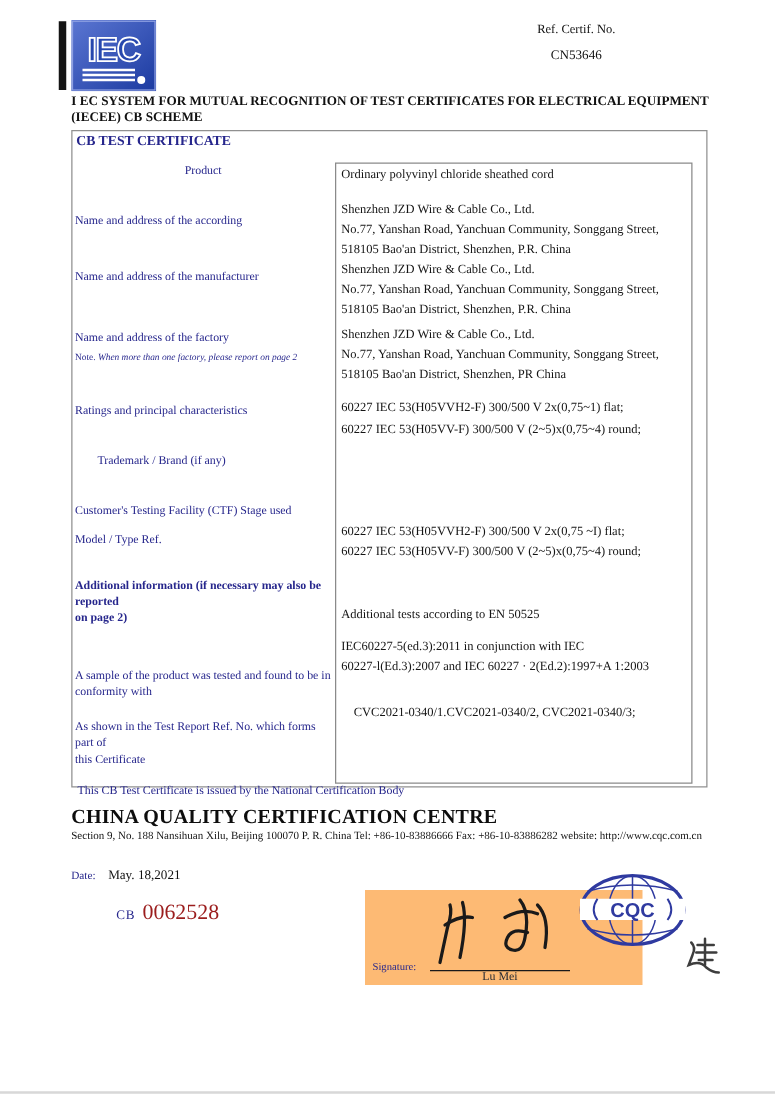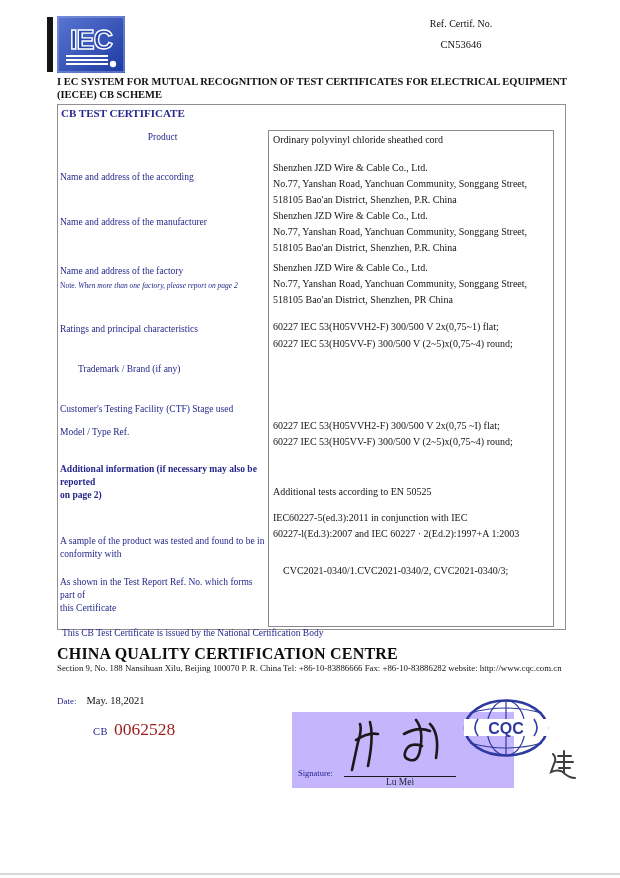--- a/index.html
+++ b/index.html
@@ -21,21 +21,21 @@
   .note { color:#26268c; font-size:7.5px; }
   .note .it { font-style:italic; }
   .value { color:#141414; font-size:10px; line-height:16px; white-space:pre-line; }
   .issued { color:#26268c; font-size:9.5px; }
   .ncb-name { font-weight:bold; font-size:16px; letter-spacing:0.2px; color:#0d0d0d; }
   .ncb-addr { font-size:8.8px; color:#141414; }
   .date-label { color:#26268c; font-size:9px; margin-right:10px; }
   .date-value { color:#101010; font-size:10.5px; }
   .cb-prefix { color:#26268c; font-size:10.5px; letter-spacing:0.5px; }
   .cb-number { color:#9b1d1d; font-size:17.5px; margin-left:6px; }
-  .sig-patch { background:#c4b5fd; }
+  .sig-patch { background:#fdba74; }
   .sig-label { color:#26268c; font-size:8.5px; }
   .sig-name { color:#1d2430; font-size:9.5px; text-align:center; }
   .sig-line { border-top:1.3px solid #1a1a1a; }
   .black-bar { background:#141414; }
   .page-edge { background:#d8d8d8; }
 </style>
 </head>
 <body>
 
 <div class="abs black-bar" style="left:47px; top:17px; width:6px; height:55px;"></div>

